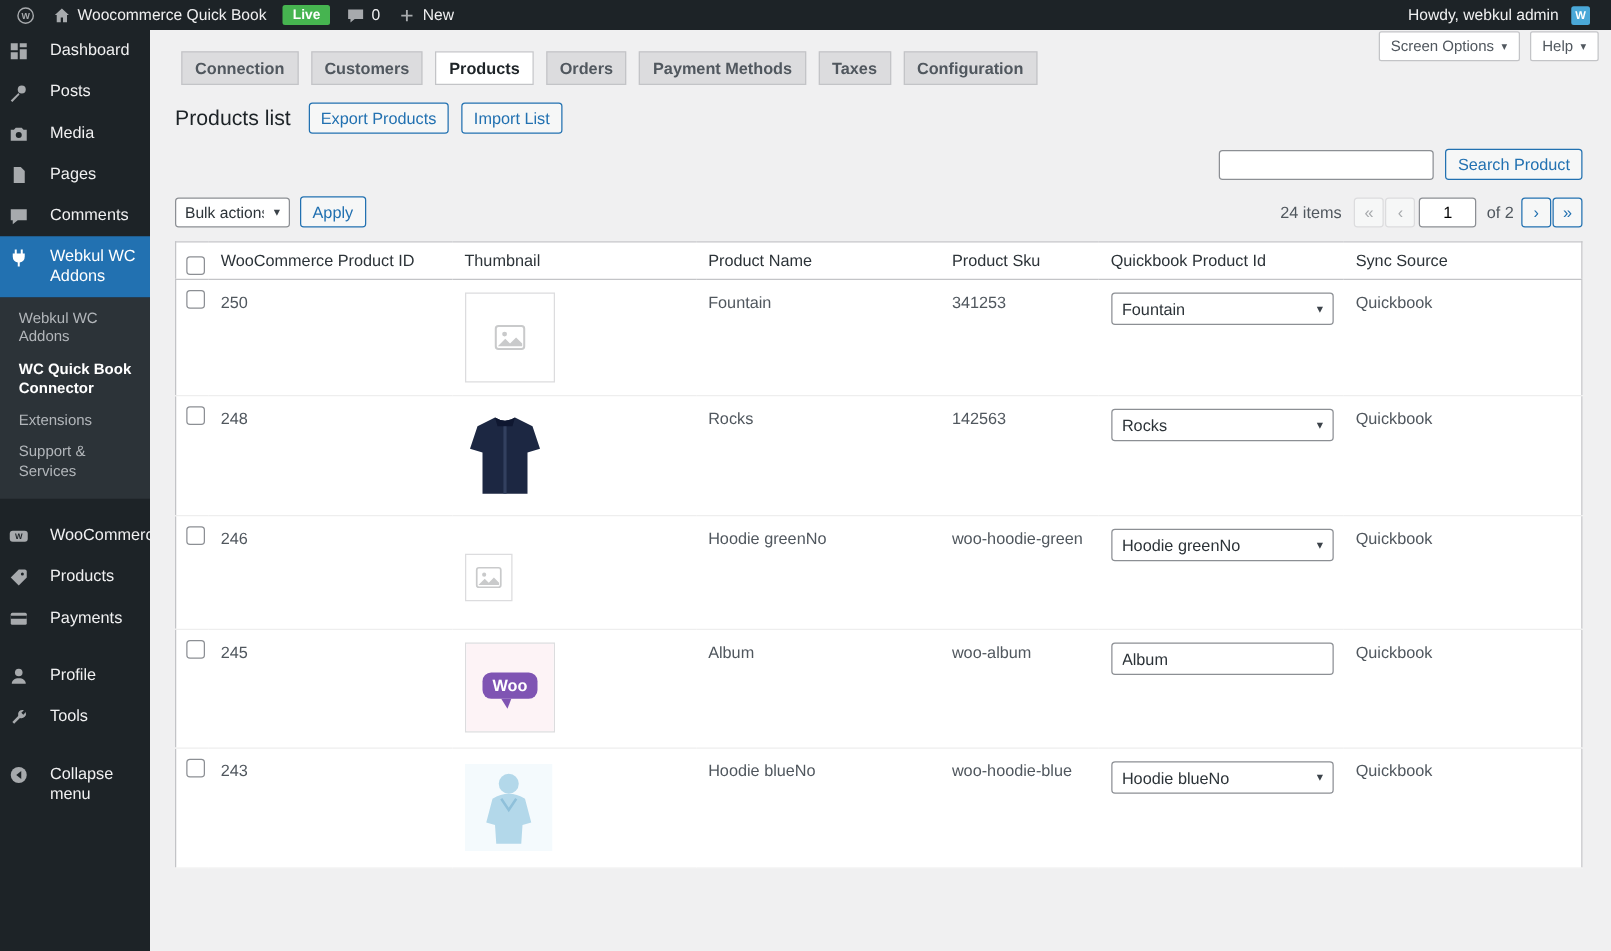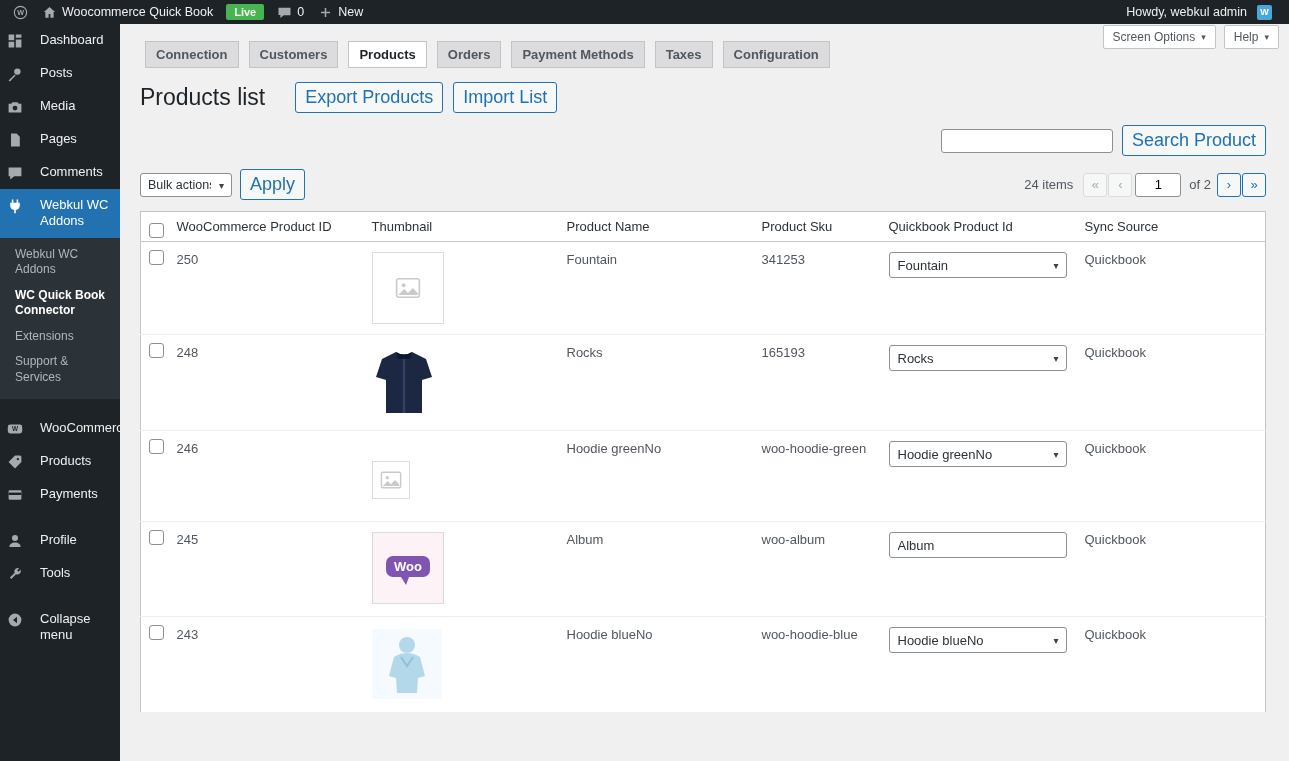--- a/index.html
+++ b/index.html
@@ -54,23 +54,23 @@
     padding: 4px 9px; font-size: 12px; color: #50575e; display: flex; gap: 6px;
     align-items: center; cursor: pointer; }
   .chev-glyph { font-size: 9px; color: #50575e; }
 
   .nav-tabs { padding: 17px 0 0 25px; display: flex; gap: 10px; }
   .nav-tab { background: #dcdcde; border: 1px solid #c3c4c7; padding: 5px 10px;
     font-size: 13px; font-weight: bold; color: #50575e; cursor: pointer; white-space: nowrap; }
   .nav-tab.active { background: #ffffff; color: #1d2327; }
 
   .heading-row { display: flex; align-items: center; gap: 10px; margin: 14px 0 0 20px; }
-  .page-title { font-size: 23px; font-weight: 400; color: #1d2327; margin-right: 20px; }
+  .page-title { font-size: 17px; font-weight: 400; color: #1d2327; margin-right: 4px; }
   .btn { background: #f6f7f7; border: 1px solid #2271b1; color: #2271b1;
-    border-radius: 3px; padding: 4px 9px; font-size: 18px; cursor: pointer;
+    border-radius: 3px; padding: 4px 9px; font-size: 13px; cursor: pointer;
     font-family: "Liberation Sans", sans-serif; white-space: nowrap; }
 
   .search-row { display: flex; justify-content: flex-end; gap: 9px;
     margin: 12px 23px 0 0; align-items: center; }
   .search-input { width: 172px; height: 24px; border: 1px solid #8c8f94;
     border-radius: 3px; background: #fff; padding: 0 7px; font-size: 13px; }
 
   .tablenav { display: flex; justify-content: space-between; align-items: center;
     margin: 13px 23px 0 20px; }
   .bulk-group { display: flex; gap: 8px; align-items: center; }
@@ -353,21 +353,21 @@
           </td>
     <td class="cell-id">248</td>
     <td class="cell-thumb"><span class="thumb-holder thumb-plain">
               <svg width="64" height="70" viewBox="0 0 64 70">
                 <path d="M10 12 L24 5 Q32 10 40 5 L54 12 L60 30 L50 33 L50 66 L14 66 L14 33 L4 30 Z" fill="#1c2742"></path>
                 <path d="M24 5 Q32 10 40 5 L38 12 L26 12 Z" fill="#0f1730"></path>
                 <path d="M32 12 V66" stroke="#33405f" stroke-width="2.5"></path>
               </svg>
             </span></td>
     <td class="cell-name">Rocks</td>
-    <td class="cell-sku">165193</td>
+    <td class="cell-sku">142563</td>
     <td class="cell-qb"><span class="select-wrap"><select class="qb-select"><option>Rocks</option></select></span></td>
     <td class="cell-sync">Quickbook</td>
   </tr>
 
   <tr>
     <td class="cb-cell">
             <input type="checkbox" style="">
           </td>
     <td class="cell-id">246</td>
     <td class="cell-thumb"><span class="thumb-holder thumb-frame sm">

